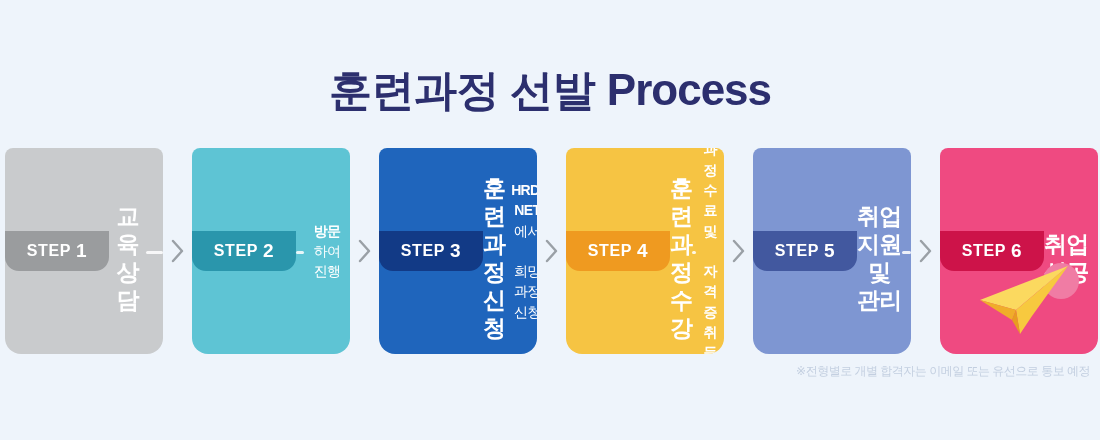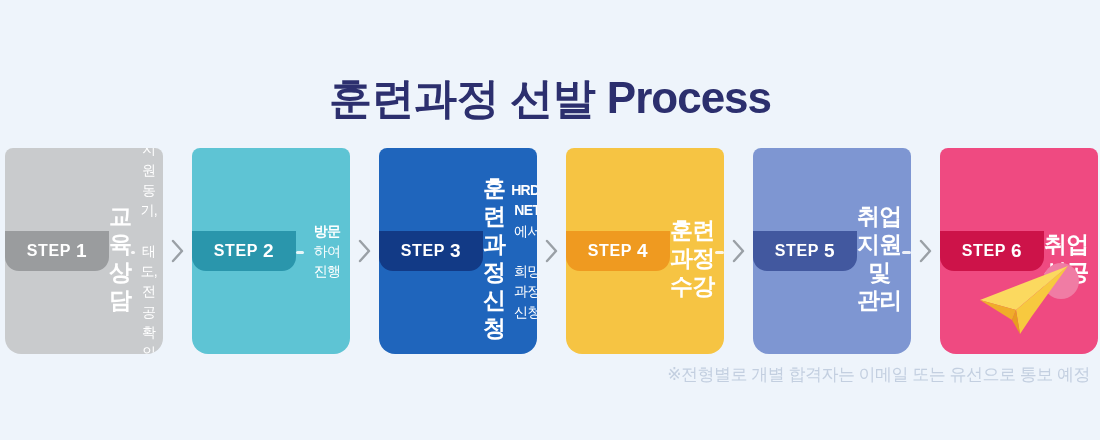--- a/index.html
+++ b/index.html
@@ -114,47 +114,43 @@
     right: 14px;
     bottom: 16px;
     width: 108px;
     height: 78px;
   }
 
   #footnote {
     position: absolute;
     top: 363px;
     right: 10px;
-    font-size: 17px;
+    font-size: 12px;
     color: #c3cfe0;
     letter-spacing: -0.5px;
     white-space: nowrap;
   }
 </style>
 </head>
 <body style="background: rgb(238, 244, 251);">
 
-<div id="page-title" style="color: rgb(44, 47, 110); margin-top: 8px;">
+<div id="page-title" style="color: rgb(44, 47, 110);">
   <span>훈련과정 선발 </span><span class="en">Process</span>
 </div>
 
 <div id="steps">
 
   <div class="step-card" style="background: rgb(201, 203, 205);">
     <div class="step-badge" style="background: rgb(154, 156, 158);">
       <span>STEP</span>
         <span class="num">1</span>
     </div>
     <div class="step-title">교육
 상담</div>
     <div class="step-divider"></div>
-    <div class="step-desc">
-      <div>지원동기,</div>
-      <div>태도, 전공 확인</div>
-    </div>
   </div>
 
   <div class="arrow" title="›">
     <svg width="16" height="26" viewBox="0 0 16 26" aria-hidden="true">
         <polyline points="3,3 12,13 3,23" fill="none" stroke="currentColor" stroke-width="2.4" stroke-linecap="round" stroke-linejoin="round"></polyline>
       </svg>
   </div>
 
   <div class="step-card" style="background: rgb(94, 196, 212);">
     <div class="step-badge" style="background: rgb(42, 150, 172);">
@@ -194,20 +190,24 @@
   </div>
 
   <div class="step-card" style="background: rgb(246, 196, 67);">
     <div class="step-badge" style="background: rgb(239, 154, 32);">
       <span>STEP</span>
         <span class="num">4</span>
     </div>
     <div class="step-title">훈련 과정
 수강</div>
     <div class="step-divider"></div>
+    <div class="step-desc">
+      <div><b>과정 수료 및</b></div>
+      <div><b>자격증 취득</b></div>
+    </div>
   </div>
 
   <div class="arrow" title="›">
     <svg width="16" height="26" viewBox="0 0 16 26" aria-hidden="true">
         <polyline points="3,3 12,13 3,23" fill="none" stroke="currentColor" stroke-width="2.4" stroke-linecap="round" stroke-linejoin="round"></polyline>
       </svg>
   </div>
 
   <div class="step-card" style="background: rgb(126, 150, 210);">
     <div class="step-badge" style="background: rgb(66, 88, 159);">

